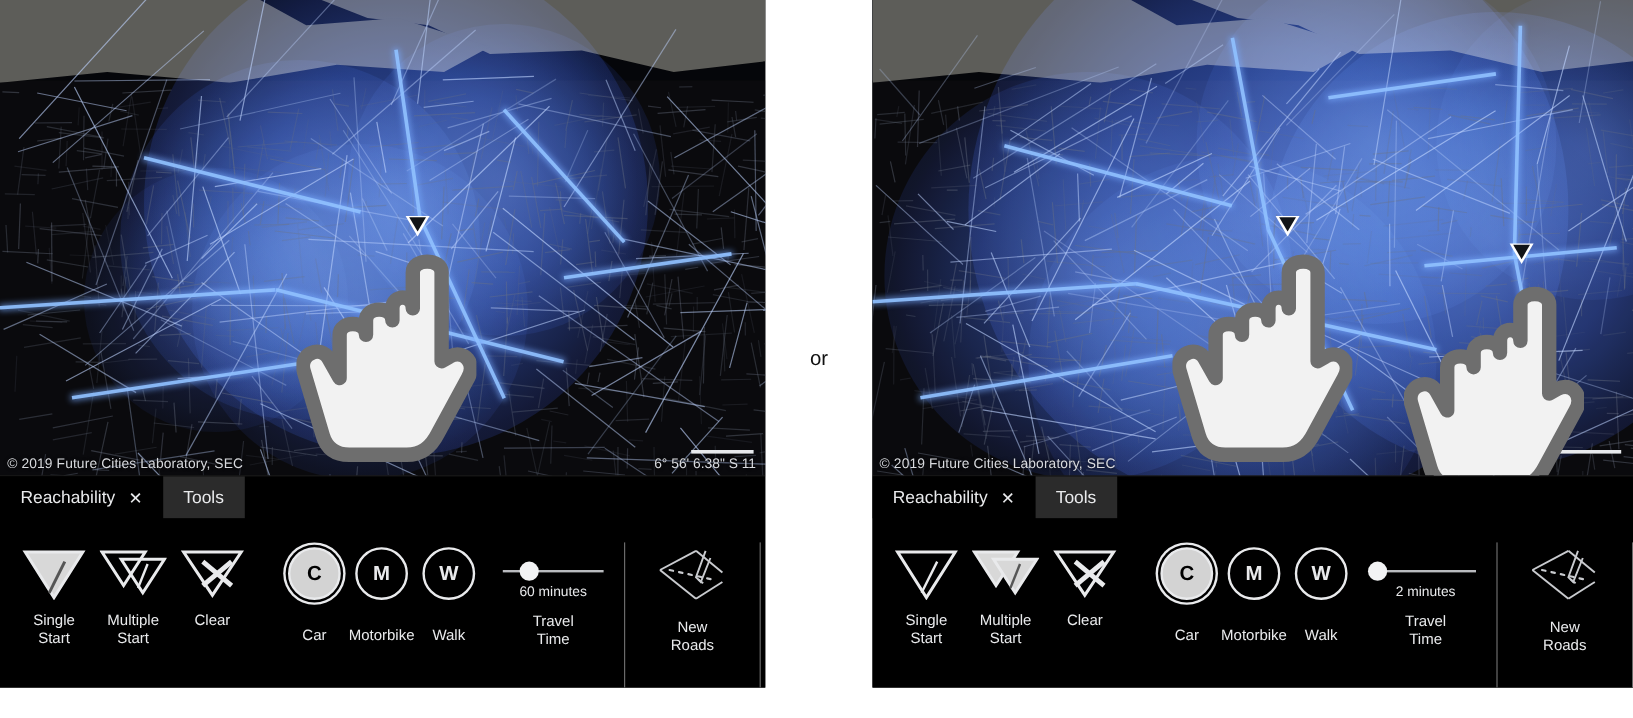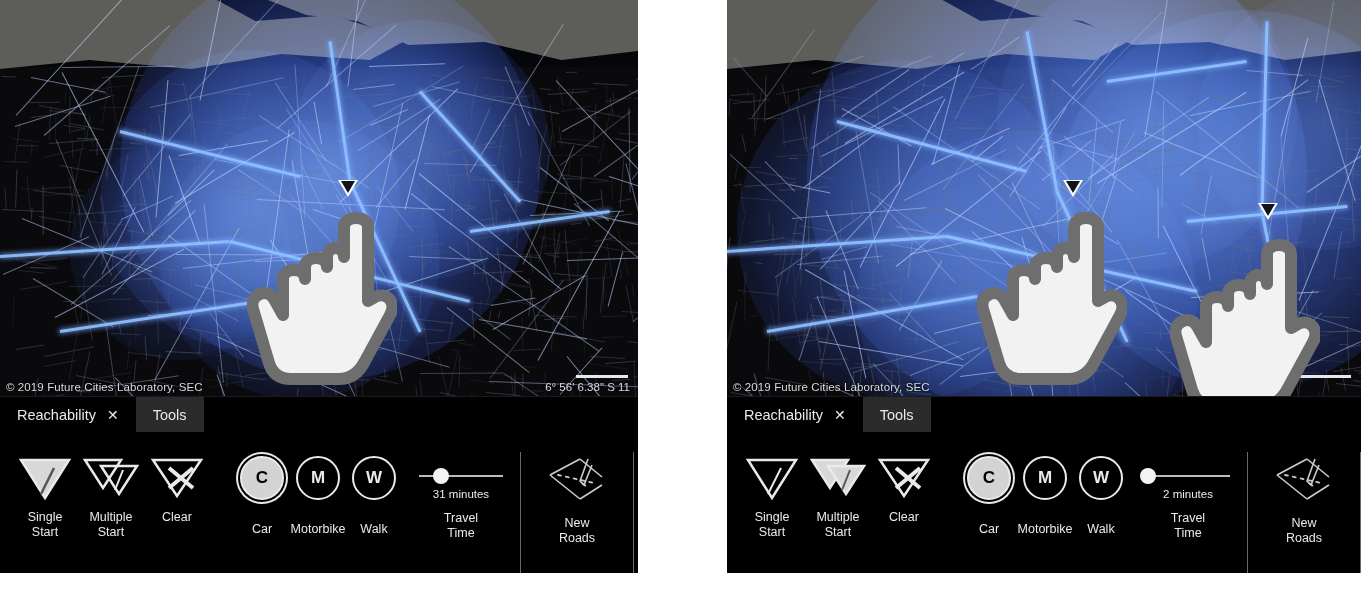--- a/index.html
+++ b/index.html
@@ -1056,21 +1056,21 @@
         <div class="mode">
           <span class="circle">W</span>
           <span class="caption">Walk</span>
         </div>
       </div>
 
       <div class="slider-tool">
         <div class="slider-track">
           <div class="slider-knob" style="left: 26%;"></div>
         </div>
-        <div class="slider-value">31 minutes</div>
+        <div class="slider-value">60 minutes</div>
         <div class="caption">Travel
 Time</div>
       </div>
 
       <div class="divider"></div>
 
       <div class="wide-tool">
         <span class="glyph">
           <svg width="62" height="52" viewBox="0 0 62 52">
             <polyline points="4,20 34,4 34,4" fill="none" stroke="#c9cbcf" stroke-width="1.6"></polyline>
@@ -1085,20 +1085,23 @@
           </svg>
         </span>
         <span class="caption">New
 Roads</span>
       </div>
 
       <div class="divider"></div>
     </div>
   </div>
 
+  <div id="connector">
+    <span>or</span>
+  </div>
 
   <div class="panel" id="panel-right">
 
     <div class="map-area" id="map-right">
         <div class="landmass" style="left: 0px; top: 67px; width: 634px; height: 329px;"></div>
         <div class="sea" style="left: 0px; top: 0px; width: 634px; height: 150px; clip-path: polygon(42% 0%, 100% 0%, 100% 34%, 88% 40%, 76% 28%, 64% 30%, 56% 14%, 48% 10%);"></div>
         <div class="sea" style="left: 0px; top: 0px; width: 634px; height: 150px; clip-path: polygon(0% 0%, 34% 0%, 40% 14%, 52% 10%, 64% 26%, 58% 40%, 44% 36%, 30% 46%, 14% 40%, 0% 46%);"></div>
       <div class="texture"></div>
       <div class="map-footer">
         <div class="scalebar" style="right:10px;"></div>

